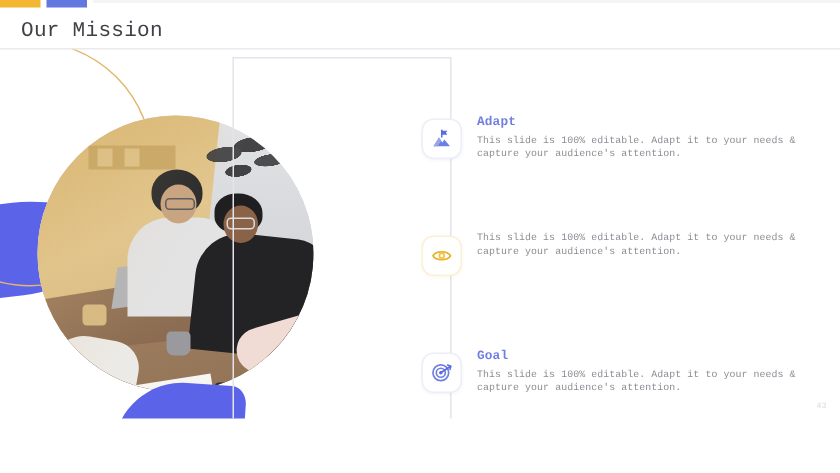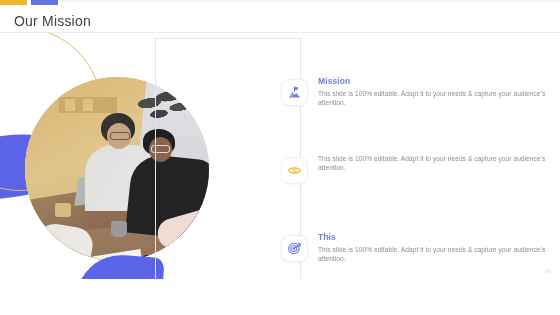--- a/index.html
+++ b/index.html
@@ -8,20 +8,21 @@
     background:#ffffff;
     font-family:"Liberation Sans", sans-serif;
     overflow:hidden;
     position:relative;
   }
   .slide{
     position:absolute;inset:0;
     width:560px;height:279px;
     background:#ffffff;
     overflow:hidden;
+    font-family:Liberation Mono, monospace;
   }
 
   
   .topbar{position:absolute;top:0;left:0;height:5px;width:100%;}
   .topbar .bar-yellow{position:absolute;left:0;top:0;width:27px;height:5px;background:#f2b632;}
   .topbar .bar-blue{position:absolute;left:31px;top:0;width:27px;height:5px;background:#6377e0;}
   .topbar .bar-rest{position:absolute;left:62px;top:0;right:0;height:2px;background:#f4f4f6;}
 
   
   .title-bar{
@@ -277,21 +278,21 @@
   <div class="item item-1">
     <div class="ic-wrap">
       <svg width="15" height="15" viewBox="0 0 24 24" aria-hidden="true">
         <path d="M12 3 v7" stroke="#5b6be0" stroke-width="1.6" fill="none" stroke-linecap="round"></path>
         <path d="M12 3.4 h6 l-1.6 2.1 L18 7.6 h-6 z" fill="#5b6be0"></path>
         <path d="M3.2 20 L9 10.6 L12.6 16 L14.8 12.8 L20.8 20 Z" fill="#6f7fe0"></path>
         <path d="M3.2 20 L9 10.6 L11.4 14.2 L7.6 20 Z" fill="#9aa5ea"></path>
       </svg>
     </div>
     <div class="txt">
-      <p class="lbl blue">Mission</p>
+      <p class="lbl blue">Adapt</p>
       <p class="desc">This slide is 100% editable. Adapt it to your needs &amp; capture your audience's attention.</p>
     </div>
   </div>
 
   <div class="item item-2">
     <div class="ic-wrap warm">
       <svg width="15" height="15" viewBox="0 0 24 24" aria-hidden="true">
         <path d="M2.6 12 C6 6.4 18 6.4 21.4 12 C18 17.6 6 17.6 2.6 12 Z" fill="none" stroke="#e8b32e" stroke-width="1.8" stroke-linejoin="round"></path>
         <circle cx="12" cy="12" r="3.5" fill="#f2c54d"></circle>
         <circle cx="12" cy="12" r="1.5" fill="#ffffff"></circle>
@@ -306,19 +307,19 @@
     <div class="ic-wrap">
       <svg width="15" height="15" viewBox="0 0 24 24" aria-hidden="true">
         <circle cx="11" cy="12" r="8.4" fill="none" stroke="#6f7fe0" stroke-width="1.8"></circle>
         <circle cx="11" cy="12" r="4.8" fill="none" stroke="#6f7fe0" stroke-width="1.8"></circle>
         <circle cx="11" cy="12" r="1.9" fill="#5b6be0"></circle>
         <path d="M11 12 L21 5.4" stroke="#5b6be0" stroke-width="1.8" stroke-linecap="round"></path>
         <path d="M18.2 3.8 l3.6 1.2 l-1.1 3.6" fill="none" stroke="#5b6be0" stroke-width="1.6" stroke-linejoin="round" stroke-linecap="round"></path>
       </svg>
     </div>
     <div class="txt">
-      <p class="lbl blue">This</p>
+      <p class="lbl blue">Goal</p>
       <p class="desc">This slide is 100% editable. Adapt it to your needs &amp; capture your audience's attention.</p>
     </div>
   </div>
 
   <div class="page-num">43</div>
 </div>
 
 </body></html>

